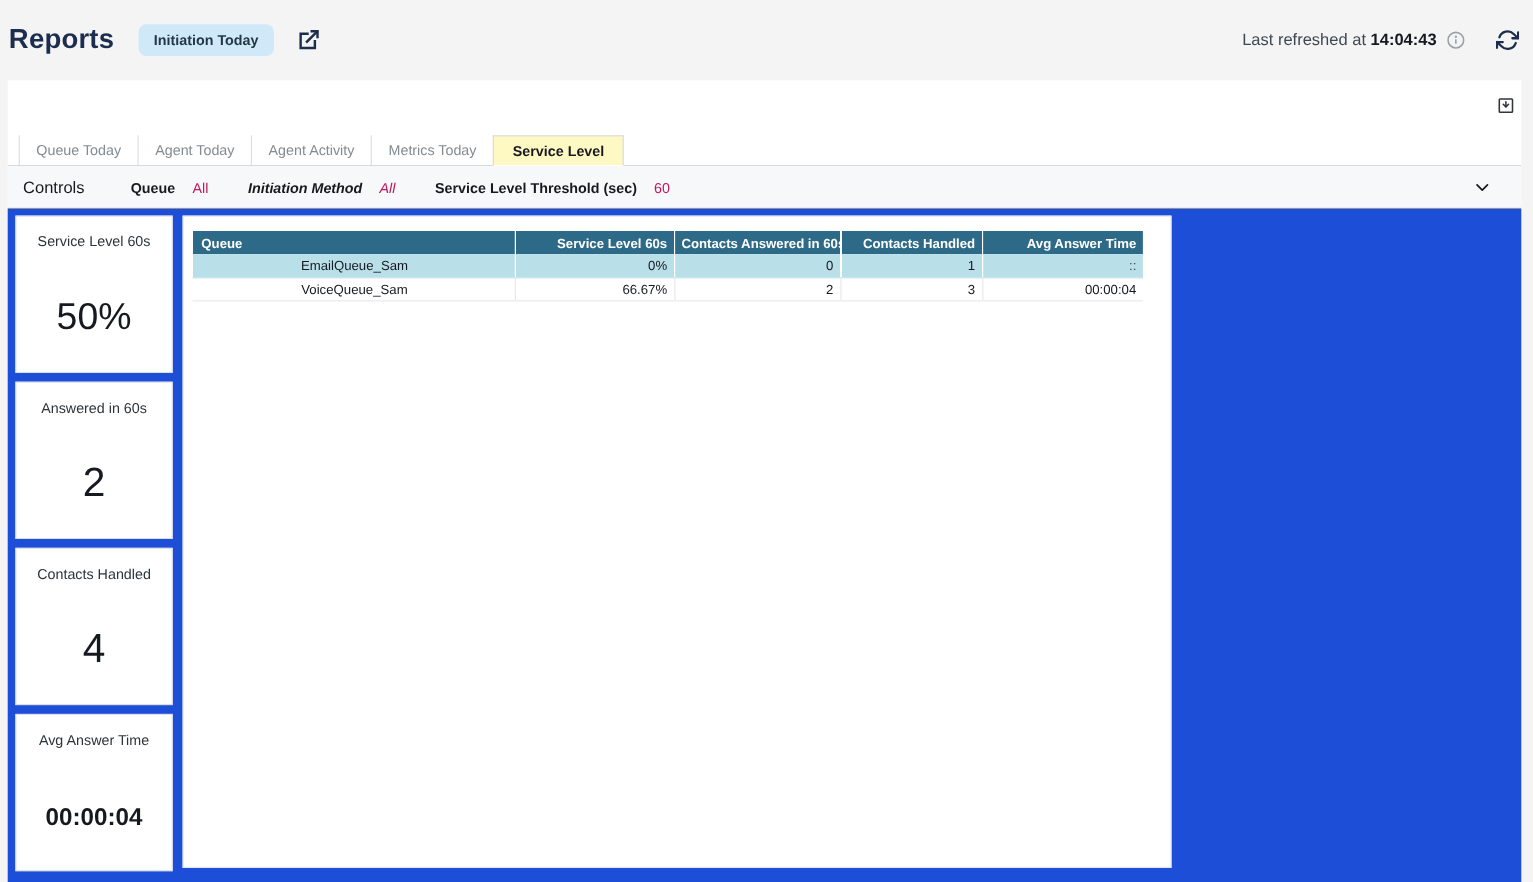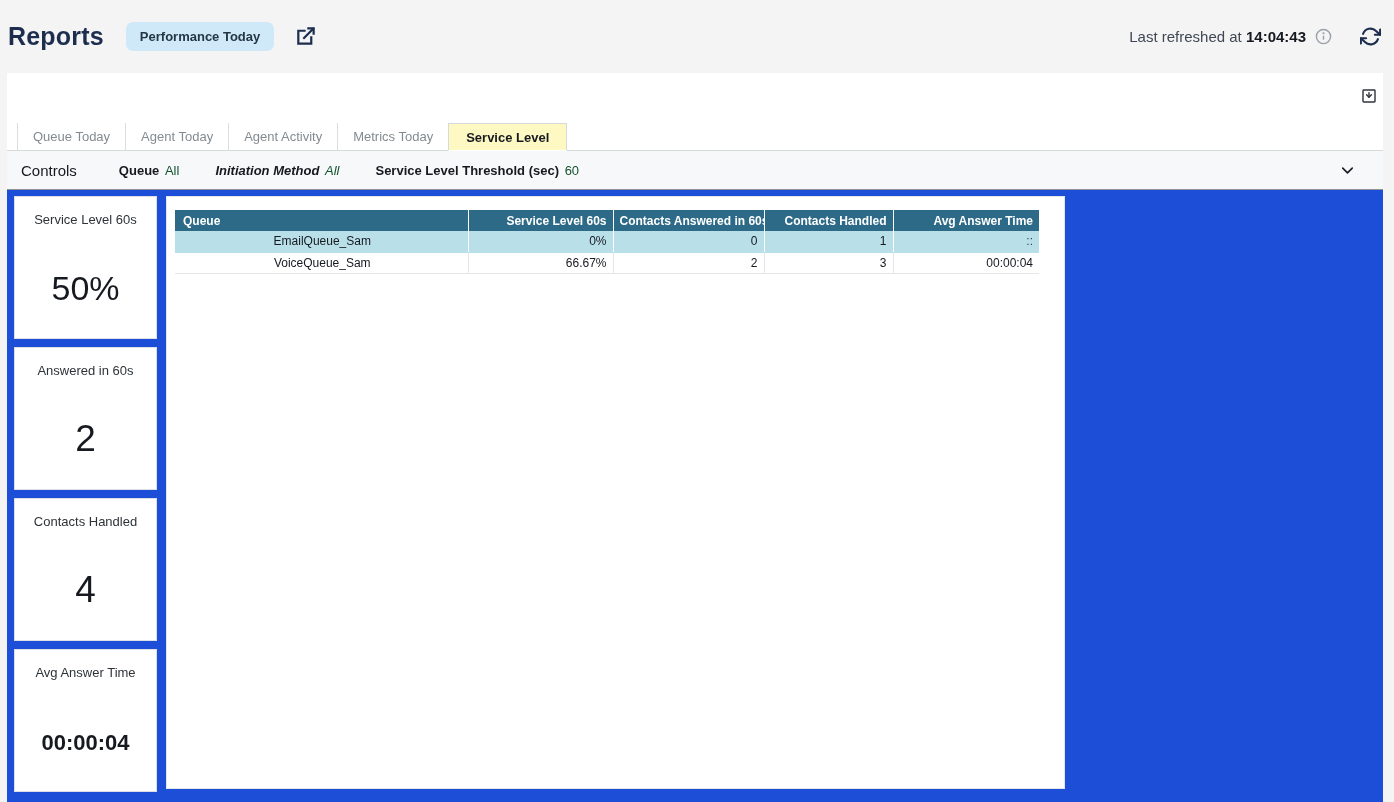--- a/index.html
+++ b/index.html
@@ -53,21 +53,21 @@
   }
 
   
   .controls{
     height:39px; flex:0 0 auto; background:#f7f8fa; border-bottom:1px solid #8d9399;
     display:flex; align-items:center; padding:0 14px;
   }
   .controls-title{ font-size:15px; color:#16191f; }
   .filter{ font-size:13px; white-space:nowrap; cursor:pointer; }
   .filter-label{ font-weight:bold; color:#16191f; }
-  .filter-value{ color:#14532d; margin-left:2px; }
+  .filter-value{ color:#be185d; margin-left:12px; }
   .f1{ margin-left:42px; } .f2{ margin-left:36px;font-style:italic; } .f3{ margin-left:36px; }
   .controls-chevron{ margin-left:auto; margin-right:12px; }
 
   
   .content{ flex:1; background:#1d4ed8; position:relative; }
 
   .kpi-col{
     position:absolute; left:7px; top:6px; width:143px;
     display:flex; flex-direction:column; gap:8px;
   }
@@ -103,21 +103,21 @@
     background:#b9dfe9; border-left-color:rgba(255,255,255,.55);
     border-bottom-color:#b9dfe9;
   }
   tr.highlight td.na{ color:#33454e; }
 </style>
 </head>
 <body>
 
 <div class="app-header">
   <span class="page-title">Reports</span>
-  <span class="badge">Performance Today</span>
+  <span class="badge">Initiation Today</span>
   <button class="iconbtn ext-btn">
     <span style="display:flex">
       <svg width="23" height="23" viewBox="0 0 24 24" fill="none" stroke="#1c2d4e" stroke-width="2.3" stroke-linecap="square">
         <path d="M18 13v6.5H4.5V6H11"></path>
         <polyline points="15 3.5 20.5 3.5 20.5 9"></polyline>
         <line x1="10.5" y1="13.5" x2="20" y2="4"></line>
       </svg>
     </span>
   </button>
   <div class="header-right">

